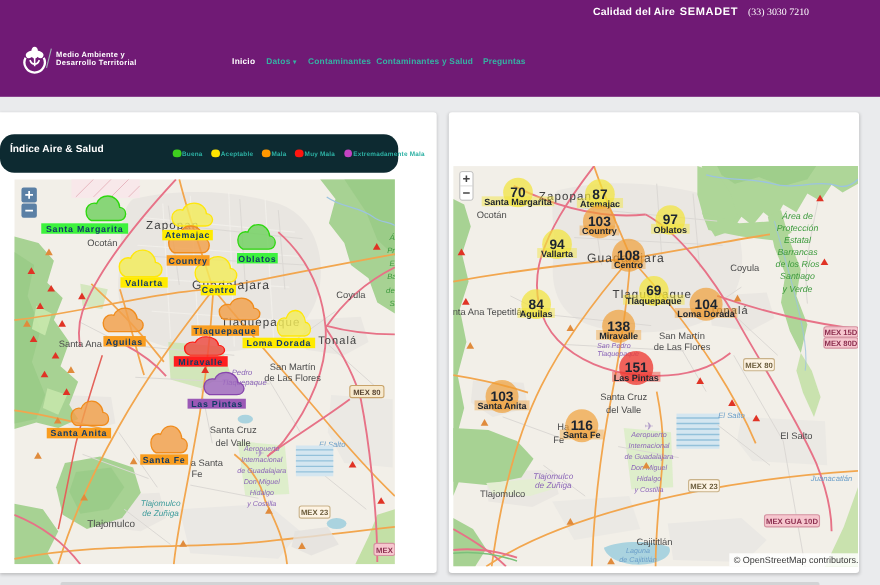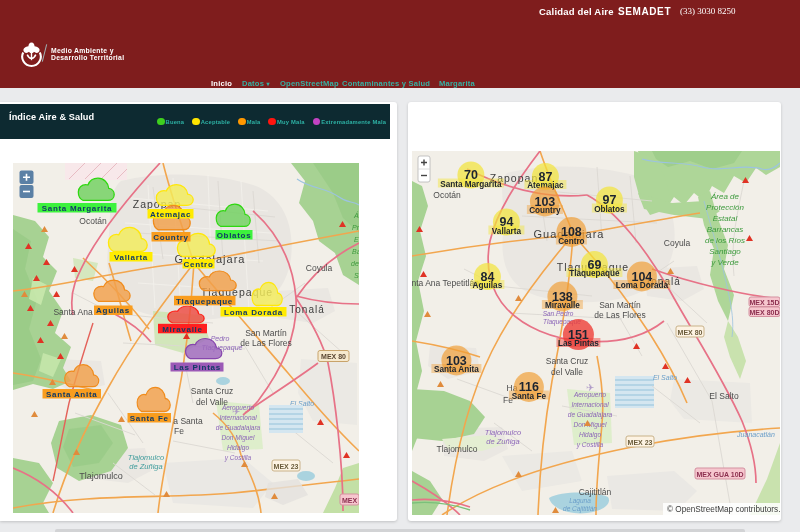--- a/index.html
+++ b/index.html
@@ -1,73 +1,73 @@
 <!DOCTYPE html>
 <html><head>
 <meta charset="utf-8">
 <style>
   html,body{margin:0;padding:0;}
   body{width:800px;height:532px;background:#eaebed;font-family:"Liberation Sans",sans-serif;position:relative;overflow:hidden;}
-  .header{position:absolute;left:0;top:0;width:800px;height:88px;background:#7f1d1d;}
+  .header{position:absolute;left:0;top:0;width:800px;height:88px;background:#701a75;}
   .topright{position:absolute;top:6px;left:0;width:800px;color:#fff;}
   .topright .cal{position:absolute;left:539px;font-weight:bold;font-size:9.5px;letter-spacing:.2px;white-space:nowrap;}
   .topright .sem{position:absolute;left:618px;font-weight:bold;font-size:10px;letter-spacing:.6px;white-space:nowrap;}
   .topright .tel{position:absolute;left:680px;font-family:"Liberation Serif",serif;font-size:9px;white-space:nowrap;}
   .brand{position:absolute;left:20px;top:41px;color:#fff;}
   .brand .txt{position:absolute;left:31px;top:6px;font-size:6.8px;font-weight:bold;line-height:7px;letter-spacing:.3px;white-space:nowrap;}
   .slash{position:absolute;left:24px;top:3px;width:1px;height:18px;background:#9fb3b6;transform:rotate(14deg);}
   nav{position:absolute;top:51px;left:0;width:800px;font-size:7.6px;font-weight:bold;letter-spacing:.2px;white-space:nowrap;}
-  nav span{position:absolute;top:0;margin-top:28px;}
+  nav span{position:absolute;top:0;}
   .n-white{color:#ffffff;}
   .n-teal{color:#36b1a3;}
   .card{position:absolute;background:#ffffff;border-radius:3px;box-shadow:0 1px 3px rgba(0,0,0,.18);}
   .cardL{left:0px;top:101.5px;width:397px;height:419.5px;border-radius:0 3px 3px 0;}
   .cardR{left:407.5px;top:101.5px;width:373.5px;height:419.5px;}
   .bar{position:absolute;background:#0d2a31;}
-  .barL{left:0px;top:2px;width:390px;height:35px;}
+  .barL{left:0px;top:20px;width:362px;height:35px;border-radius:13px;}
   .barR{left:2.5px;top:2px;width:369px;height:35px;}
   .bar .title{position:absolute;left:9px;top:8.5px;color:#fff;font-weight:bold;font-size:9.2px;letter-spacing:.1px;}
   .legend{position:absolute;left:157px;top:14px;font-size:5.8px;font-weight:bold;color:#2db1a4;white-space:nowrap;letter-spacing:.1px;}
   .legend i{display:inline-block;width:7.5px;height:7.5px;border-radius:50%;vertical-align:-1.5px;margin-right:1px;}
   .legend .lg{margin-right:8px;letter-spacing:.2px;}
   .mapL{position:absolute;left:12.5px;top:61.5px;width:346px;height:350px;}
   .mapR{position:absolute;left:4px;top:49.5px;width:368px;height:364px;}
   .botline{position:absolute;left:55px;top:529px;width:690px;height:3px;background:#d2d3d5;border-radius:2px 2px 0 0;}
   svg text{font-family:"Liberation Sans",sans-serif;}
   .mt{fill:#4c4c4c;}
   .mtb{fill:#3e3e3e;letter-spacing:1px;}
   .it{font-style:italic;}
 </style>
 </head>
 <body>
 <div class="header">
   <div class="topright">
       <span class="cal">Calidad del Aire</span>
       <span class="sem">SEMADET</span>
-      <span class="tel">(33) 3030 8250</span>
+      <span class="tel">(33) 3030 7210</span>
     </div>
   <div class="brand">
     <svg width="23" height="28" viewBox="0 0 23 28">
       <ellipse cx="11.5" cy="6" rx="3.1" ry="4.6" fill="#fff"></ellipse>
       <ellipse cx="7.2" cy="8.6" rx="3.9" ry="2.9" fill="#fff" transform="rotate(-30 7.2 8.6)"></ellipse>
       <ellipse cx="15.8" cy="8.6" rx="3.9" ry="2.9" fill="#fff" transform="rotate(30 15.8 8.6)"></ellipse>
       <circle cx="11.5" cy="9.5" r="2.6" fill="#fff"></circle>
       <rect x="10.8" y="11" width="1.4" height="8.2" fill="#fff"></rect>
       <path d="M7.2,13.6 C8.2,16 9.7,17.3 11.5,17.3 C13.3,17.3 14.8,16 15.8,13.6" fill="none" stroke="#fff" stroke-width="1.5"></path>
       <path d="M3.2,11.5 A9.3,9.3 0 1 0 19.8,11.5" fill="none" stroke="#fff" stroke-width="2.1"></path>
     </svg>
     <div class="slash"></div>
     <div class="txt">Medio Ambiente y<br>Desarrollo Territorial</div>
   </div>
   <nav>
     <span class="n-white" style="left:211px;">Inicio</span>
       <span class="n-teal" style="left:242px;">Datos <span style="font-size:6px;position:static;">▾</span></span>
-      <span class="n-teal" style="left:280px;">OpenStreetMap</span>
+      <span class="n-teal" style="left:280px;">Contaminantes</span>
       <span class="n-teal" style="left:342px;text-align:center;">Contaminantes y Salud</span>
-      <span class="n-teal" style="left:439px;">Margarita</span>
+      <span class="n-teal" style="left:439px;">Preguntas</span>
   </nav>
 </div>
 
 <div class="card cardL">
   <div class="bar barL">
     <span class="title">Índice Aire &amp; Salud</span>
     <span class="legend">
       <i style="background:#3ecf1e"></i><span class="lg">Buena</span><i style="background:#ffe500"></i><span class="lg">Aceptable</span><i style="background:#ff9800"></i><span class="lg">Mala</span><i style="background:#ff150f"></i><span class="lg">Muy&nbsp;Mala</span><i style="background:#c343c3"></i><span class="lg" style="margin-right:0">Extremadamente Mala</span>
     </span>
   </div>

